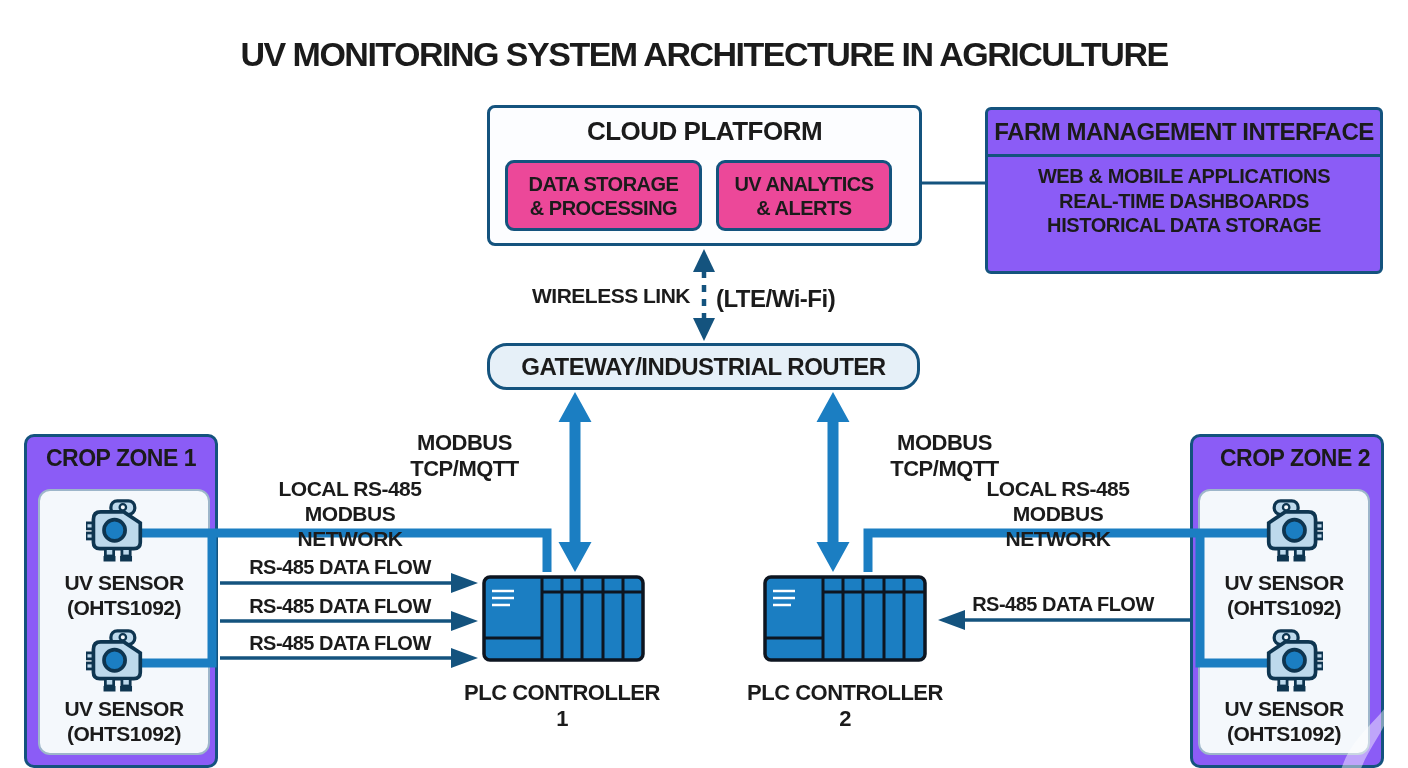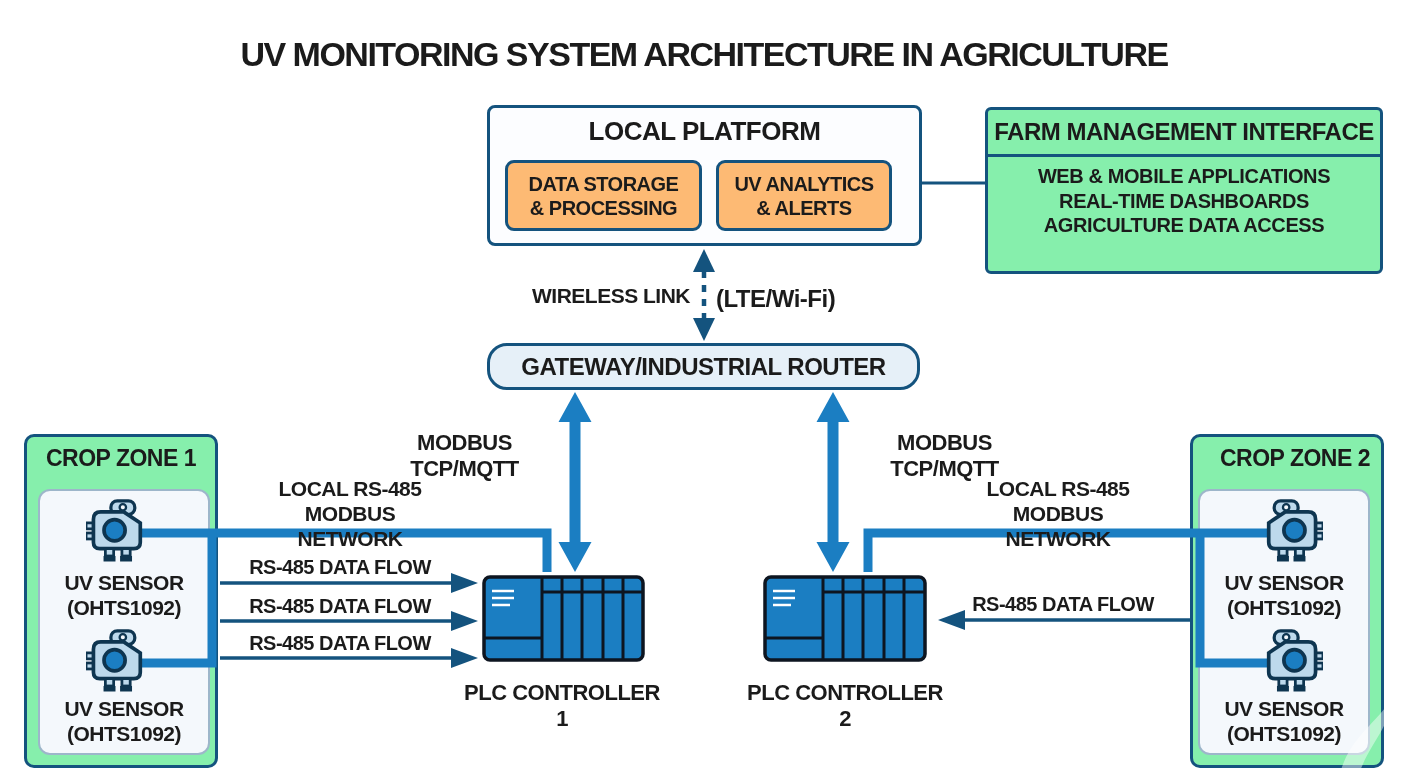--- a/index.html
+++ b/index.html
@@ -1,24 +1,24 @@
 <!DOCTYPE html>
 <html><head>
 <meta charset="utf-8">
 <style>
   html,body{margin:0;padding:0;background:#fff;}
   .stage{position:relative;width:1408px;height:768px;background:#ffffff;overflow:hidden;
          font-family:"Liberation Sans",sans-serif;font-weight:700;color:#1b1b1b;margin-top:21px;}
   .lbl{position:absolute;font-weight:700;text-align:center;line-height:1.18;
        letter-spacing:-0.5px;white-space:pre-line;z-index:4;}
   .box{position:absolute;border:3px solid #14537e;box-sizing:border-box;z-index:1;}
-  .panel{background:#86efac;}
+  .panel{background:#8b5cf6;}
   .inner{position:absolute;background:#f4f8fc;border:2px solid #9db6ca;border-radius:12px;
          box-sizing:border-box;z-index:1;}
-  .module{position:absolute;background:#fdba74;border:3px solid #14537e;border-radius:9px;
+  .module{position:absolute;background:#ec4899;border:3px solid #14537e;border-radius:9px;
           box-sizing:border-box;display:flex;align-items:center;justify-content:center;
           text-align:center;font-size:20px;letter-spacing:-0.5px;line-height:1.2;
           white-space:pre-line;z-index:2;}
   .farm-head{height:44px;border-bottom:3px solid #14537e;display:flex;align-items:center;
              justify-content:center;font-size:24px;letter-spacing:-0.5px;}
   .farm-body{padding-top:7px;text-align:center;}
   .farm-item{font-size:20px;line-height:24.5px;letter-spacing:-0.4px;}
   .gw{display:flex;align-items:center;justify-content:center;font-size:24px;
       letter-spacing:-0.5px;background:#e6f0f8;border-radius:20px;}
   svg.overlay{position:absolute;left:0;top:0;z-index:2;}
@@ -26,32 +26,32 @@
   .flip{transform:scaleX(-1);}
 </style>
 </head>
 <body>
 
 <div class="stage">
 
   <div class="lbl" style="left:0;top:13px;width:1408px;font-size:34px;letter-spacing:-1.5px;">UV MONITORING SYSTEM ARCHITECTURE IN AGRICULTURE</div>
 
   <div class="box" style="left:487px;top:84px;width:435px;height:141px;border-radius:8px;background:#fcfdff;"></div>
-  <div class="lbl" style="left:487px;top:95px;width:435px;font-size:26px;">LOCAL PLATFORM</div>
+  <div class="lbl" style="left:487px;top:95px;width:435px;font-size:26px;">CLOUD PLATFORM</div>
   <div class="module" style="left:505px;top:139px;width:197px;height:71px;">DATA STORAGE
 &amp; PROCESSING</div>
   <div class="module" style="left:716px;top:139px;width:176px;height:71px;">UV ANALYTICS
 &amp; ALERTS</div>
 
   <div class="box panel" style="left:985px;top:86px;width:398px;height:167px;border-radius:6px;">
     <div class="farm-head">FARM MANAGEMENT INTERFACE</div>
     <div class="farm-body">
       <div class="farm-item">WEB &amp; MOBILE APPLICATIONS</div>
       <div class="farm-item">REAL-TIME DASHBOARDS</div>
-      <div class="farm-item">AGRICULTURE DATA ACCESS</div>
+      <div class="farm-item">HISTORICAL DATA STORAGE</div>
     </div>
   </div>
 
   <div class="lbl" style="left:480px;top:263px;width:210px;font-size:21px;text-align:right;">WIRELESS LINK</div>
   <div class="lbl" style="left:716px;top:264px;width:140px;font-size:24px;text-align:left;">(LTE/Wi-Fi)</div>
 
   <div class="box gw" style="left:487px;top:322px;width:433px;height:47px;">GATEWAY/INDUSTRIAL ROUTER</div>
 
   <div class="lbl" style="left:362px;top:409px;width:205px;font-size:22px;">MODBUS TCP/MQTT</div>
   <div class="lbl" style="left:842px;top:409px;width:205px;font-size:22px;">MODBUS TCP/MQTT</div>

